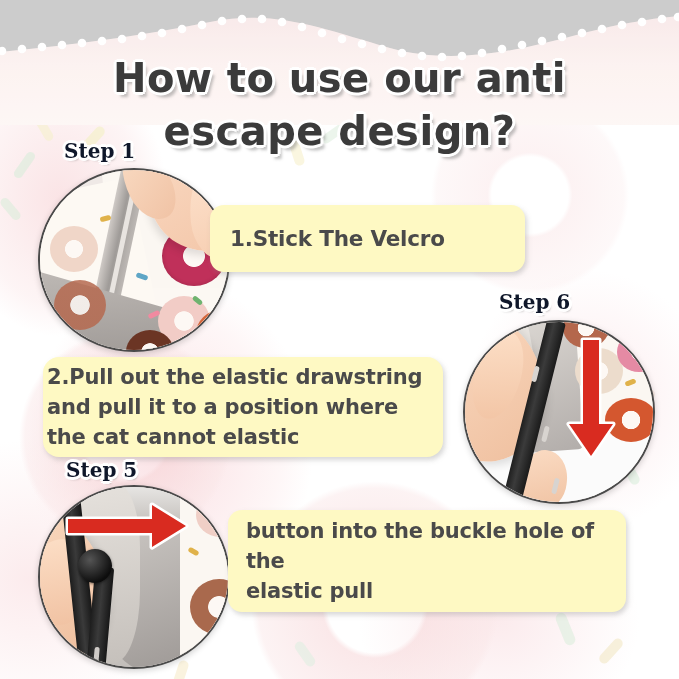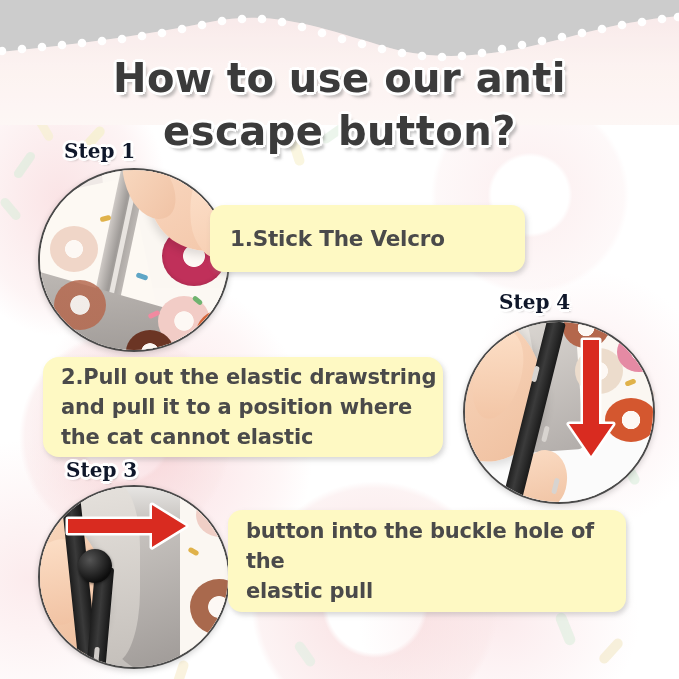--- a/index.html
+++ b/index.html
@@ -97,21 +97,21 @@
   }
   .caption-box .ctext{
     display:block;width:100%;
     font-size:21px;line-height:29px;
     padding:0 0 0 20px;
     letter-spacing:-.2px;
   }
   #cap1{left:210px;top:205px;width:315px;height:67px;}
   #cap1 .ctext{font-size:21.5px;}
   #cap2{left:43px;top:357px;width:400px;height:100px;border-radius:16px;}
-  #cap2 .ctext{line-height:30px;padding-left:18px;}
+  #cap2 .ctext{line-height:30px;padding-left:4px;}
   #cap3{left:228px;top:510px;width:398px;height:102px;border-radius:14px;}
   #cap3 .ctext{line-height:30px;padding-left:18px;}
 
   
   .arrow-svg{position:absolute;}
 </style>
 </head>
 <body>
 
 <div id="stage">
@@ -196,21 +196,21 @@
           <circle cx="622" cy="25" r="4.3"></circle>
         <circle cx="642" cy="22" r="4.3"></circle>
           <circle cx="662" cy="19" r="4.3"></circle>
         <circle cx="678" cy="17" r="4.3"></circle>
       </g>
     </svg>
   </div>
 
   <div class="title">
     <span class="tl">How to use our anti</span>
-    <span class="tl">escape button?</span>
+    <span class="tl">escape design?</span>
   </div>
 
   <div class="photo-circle" style="left:38px;top:168px;width:188px;height:180px;">
     <div class="pc-inner">
 
       <div class="fabric" style="left:72px;top:-10px;width:180px;height:210px;background:#fbf7f2;transform:rotate(-6deg);"></div>
       <div class="fabric" style="left:78px;top:118px;width:180px;height:110px;background:#fcf8f3;"></div>
 
       <div class="fabric" style="left:-14px;top:18px;width:120px;height:150px;background:#fdf9f3;transform:rotate(-12deg);border-radius:6px;"></div>
 
@@ -276,21 +276,21 @@
       <div class="strap" style="left:88px;top:156px;width:5px;height:16px;background:#d8d4d0;transform:rotate(14deg);"></div>
 
       <svg class="arrow-svg" width="60" height="130" viewBox="0 0 60 130" style="left:96px;top:14px;">
         <g stroke="#ffffff" stroke-width="5" stroke-linejoin="round">
           <path d="M22,4 L38,4 L38,88 L52,88 L30,120 L8,88 L22,88 Z" fill="#d92b20"></path>
         </g>
         <path d="M22,4 L38,4 L38,88 L52,88 L30,120 L8,88 L22,88 Z" fill="#d92b20"></path>
       </svg>
     </div>
   </div>
-  <div class="step-label" style="left:499px;top:289px;">Step 4</div>
+  <div class="step-label" style="left:499px;top:289px;">Step 6</div>
 
   <div class="photo-circle" style="left:38px;top:485px;width:188px;height:180px;">
     <div class="pc-inner">
 
       <div class="fabric" style="left:-10px;top:-16px;width:220px;height:220px;background:linear-gradient(165deg,#e8e5e1,#b9b4b0);"></div>
       <div class="fabric" style="left:58px;top:8px;width:110px;height:176px;background:linear-gradient(160deg,#d3cfcb,#9c9794);border-radius:50% 50% 46% 46%;"></div>
       <div class="fabric" style="left:50px;top:-6px;width:130px;height:40px;background:linear-gradient(180deg,#ecebe9,#c7c3bf);border-radius:50%;"></div>
 
       <div class="fabric" style="left:140px;top:-10px;width:80px;height:210px;background:#fbf7f2;"></div>
       <div class="donut" style="left:150px;top:92px;width:58px;height:56px;background:radial-gradient(circle,#fdf8f4 0 26%, #a9694d 28% 100%);"></div>
@@ -310,21 +310,21 @@
       <div class="strap" style="left:54px;top:160px;width:5px;height:18px;background:#cfcbc7;transform:rotate(5deg);"></div>
 
       <svg class="arrow-svg" width="130" height="54" viewBox="0 0 130 54" style="left:24px;top:12px;">
         <g stroke="#ffffff" stroke-width="5" stroke-linejoin="round">
           <path d="M4,20 L88,20 L88,6 L122,27 L88,48 L88,34 L4,34 Z" fill="#d92b20"></path>
         </g>
         <path d="M4,20 L88,20 L88,6 L122,27 L88,48 L88,34 L4,34 Z" fill="#d92b20"></path>
       </svg>
     </div>
   </div>
-  <div class="step-label" style="left:66px;top:457px;">Step 3</div>
+  <div class="step-label" style="left:66px;top:457px;">Step 5</div>
 
   <div class="caption-box" id="cap3">
     <span class="ctext">
       <span style="display:block;">button into the buckle hole of the</span>
       <span style="display:block;">elastic pull</span>
     </span>
   </div>
 
 </div>
 

